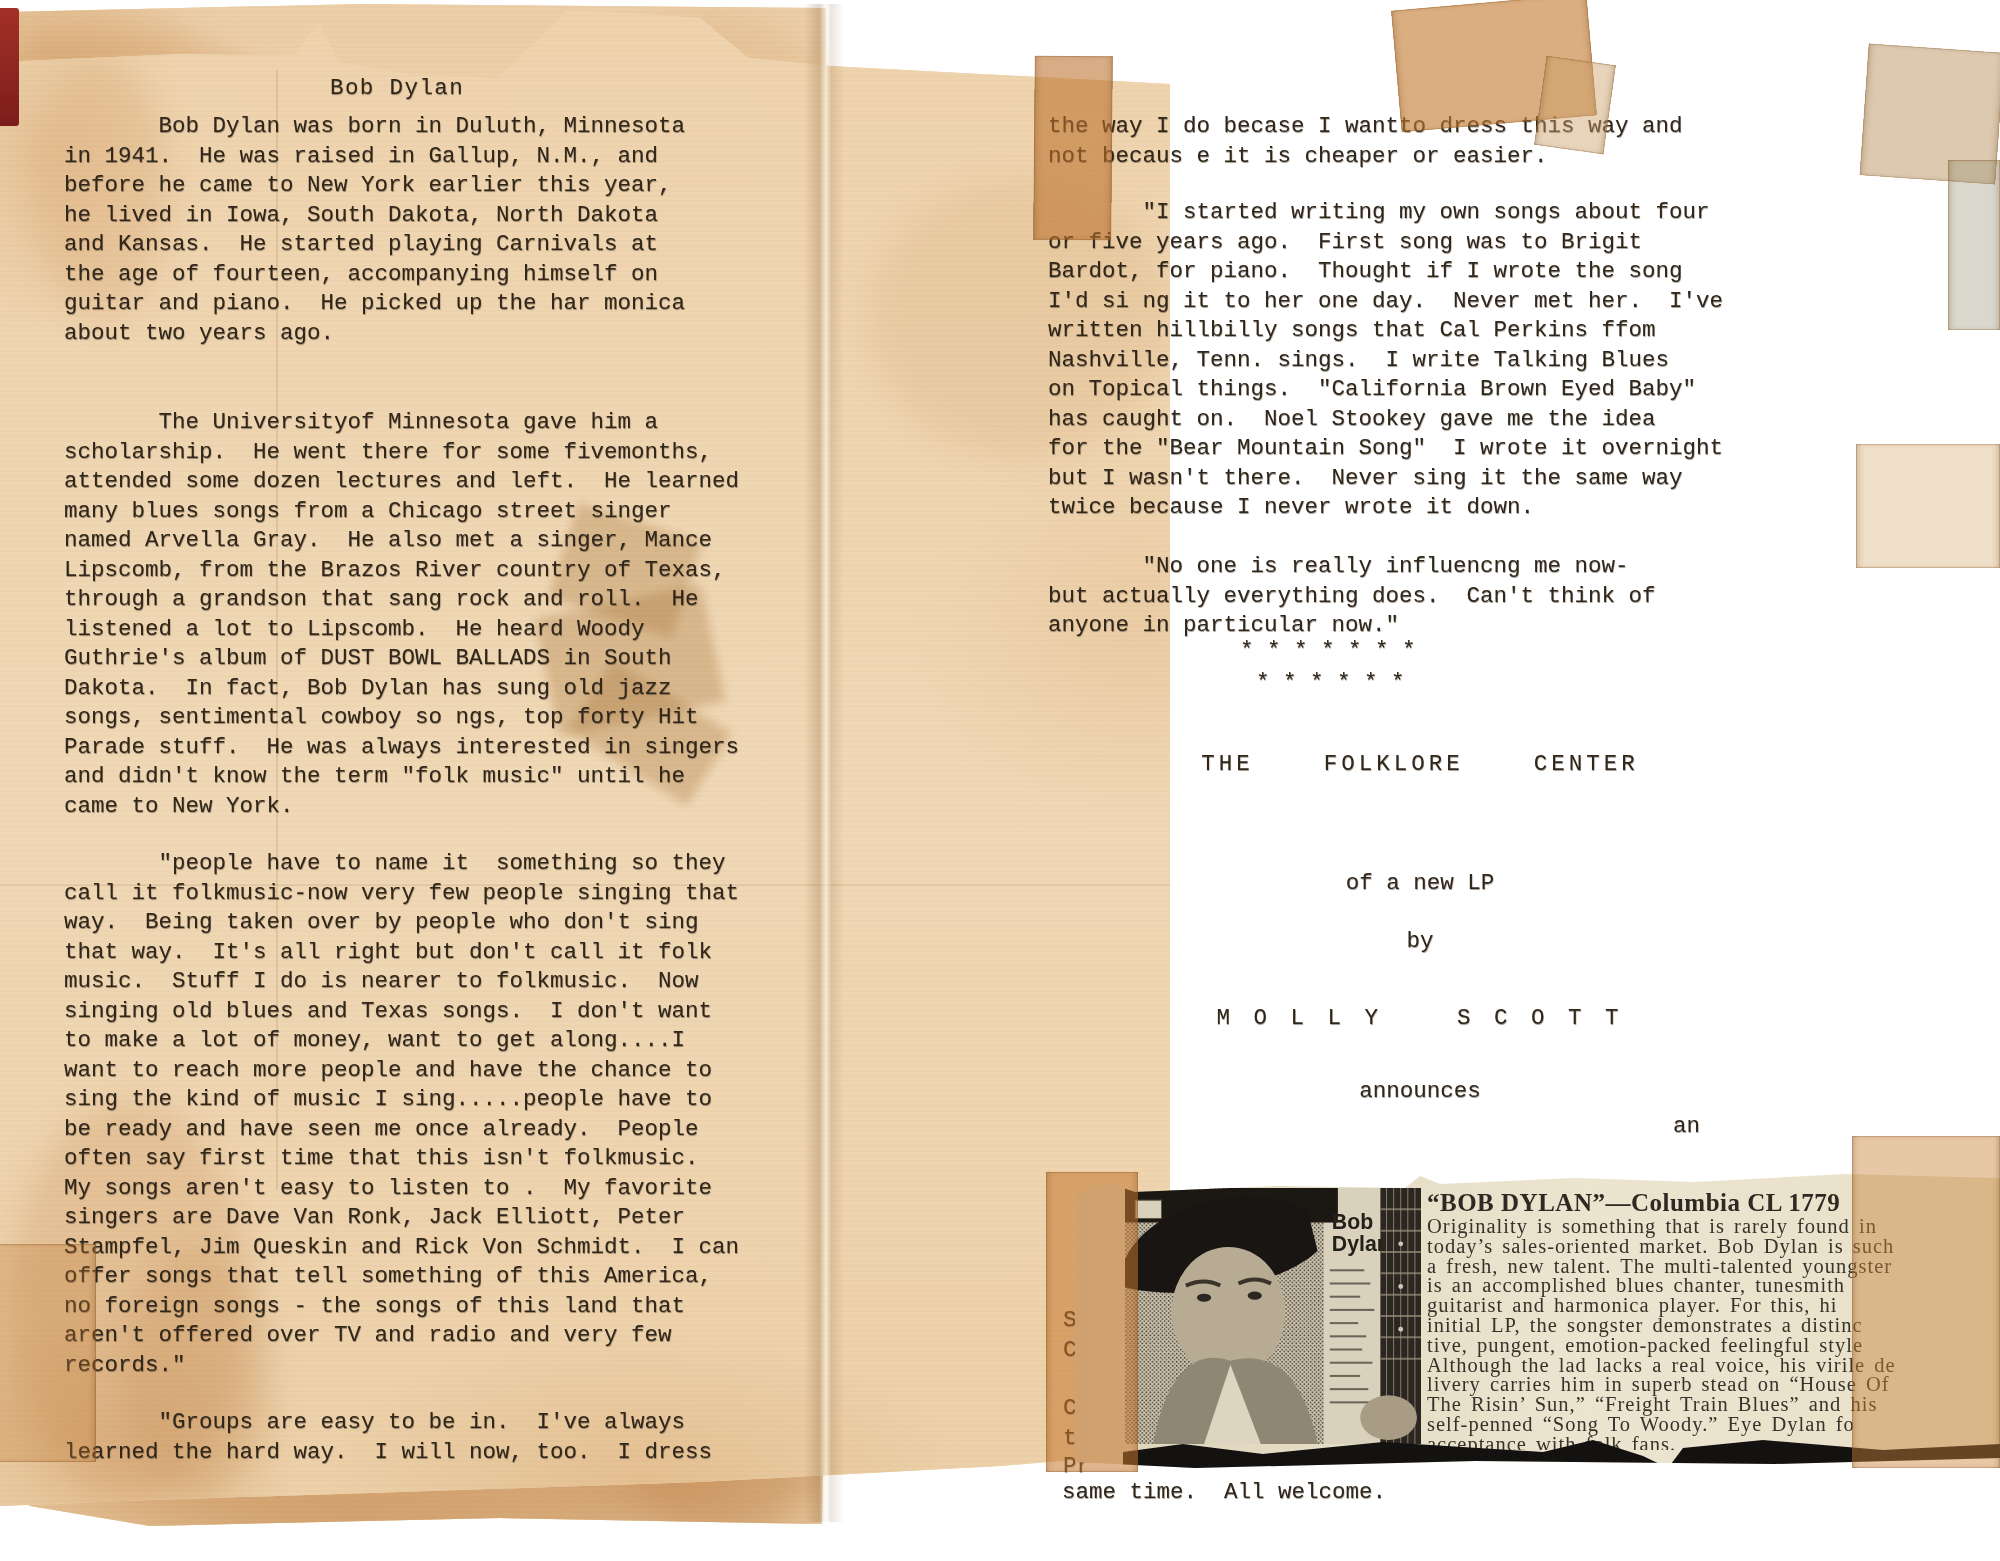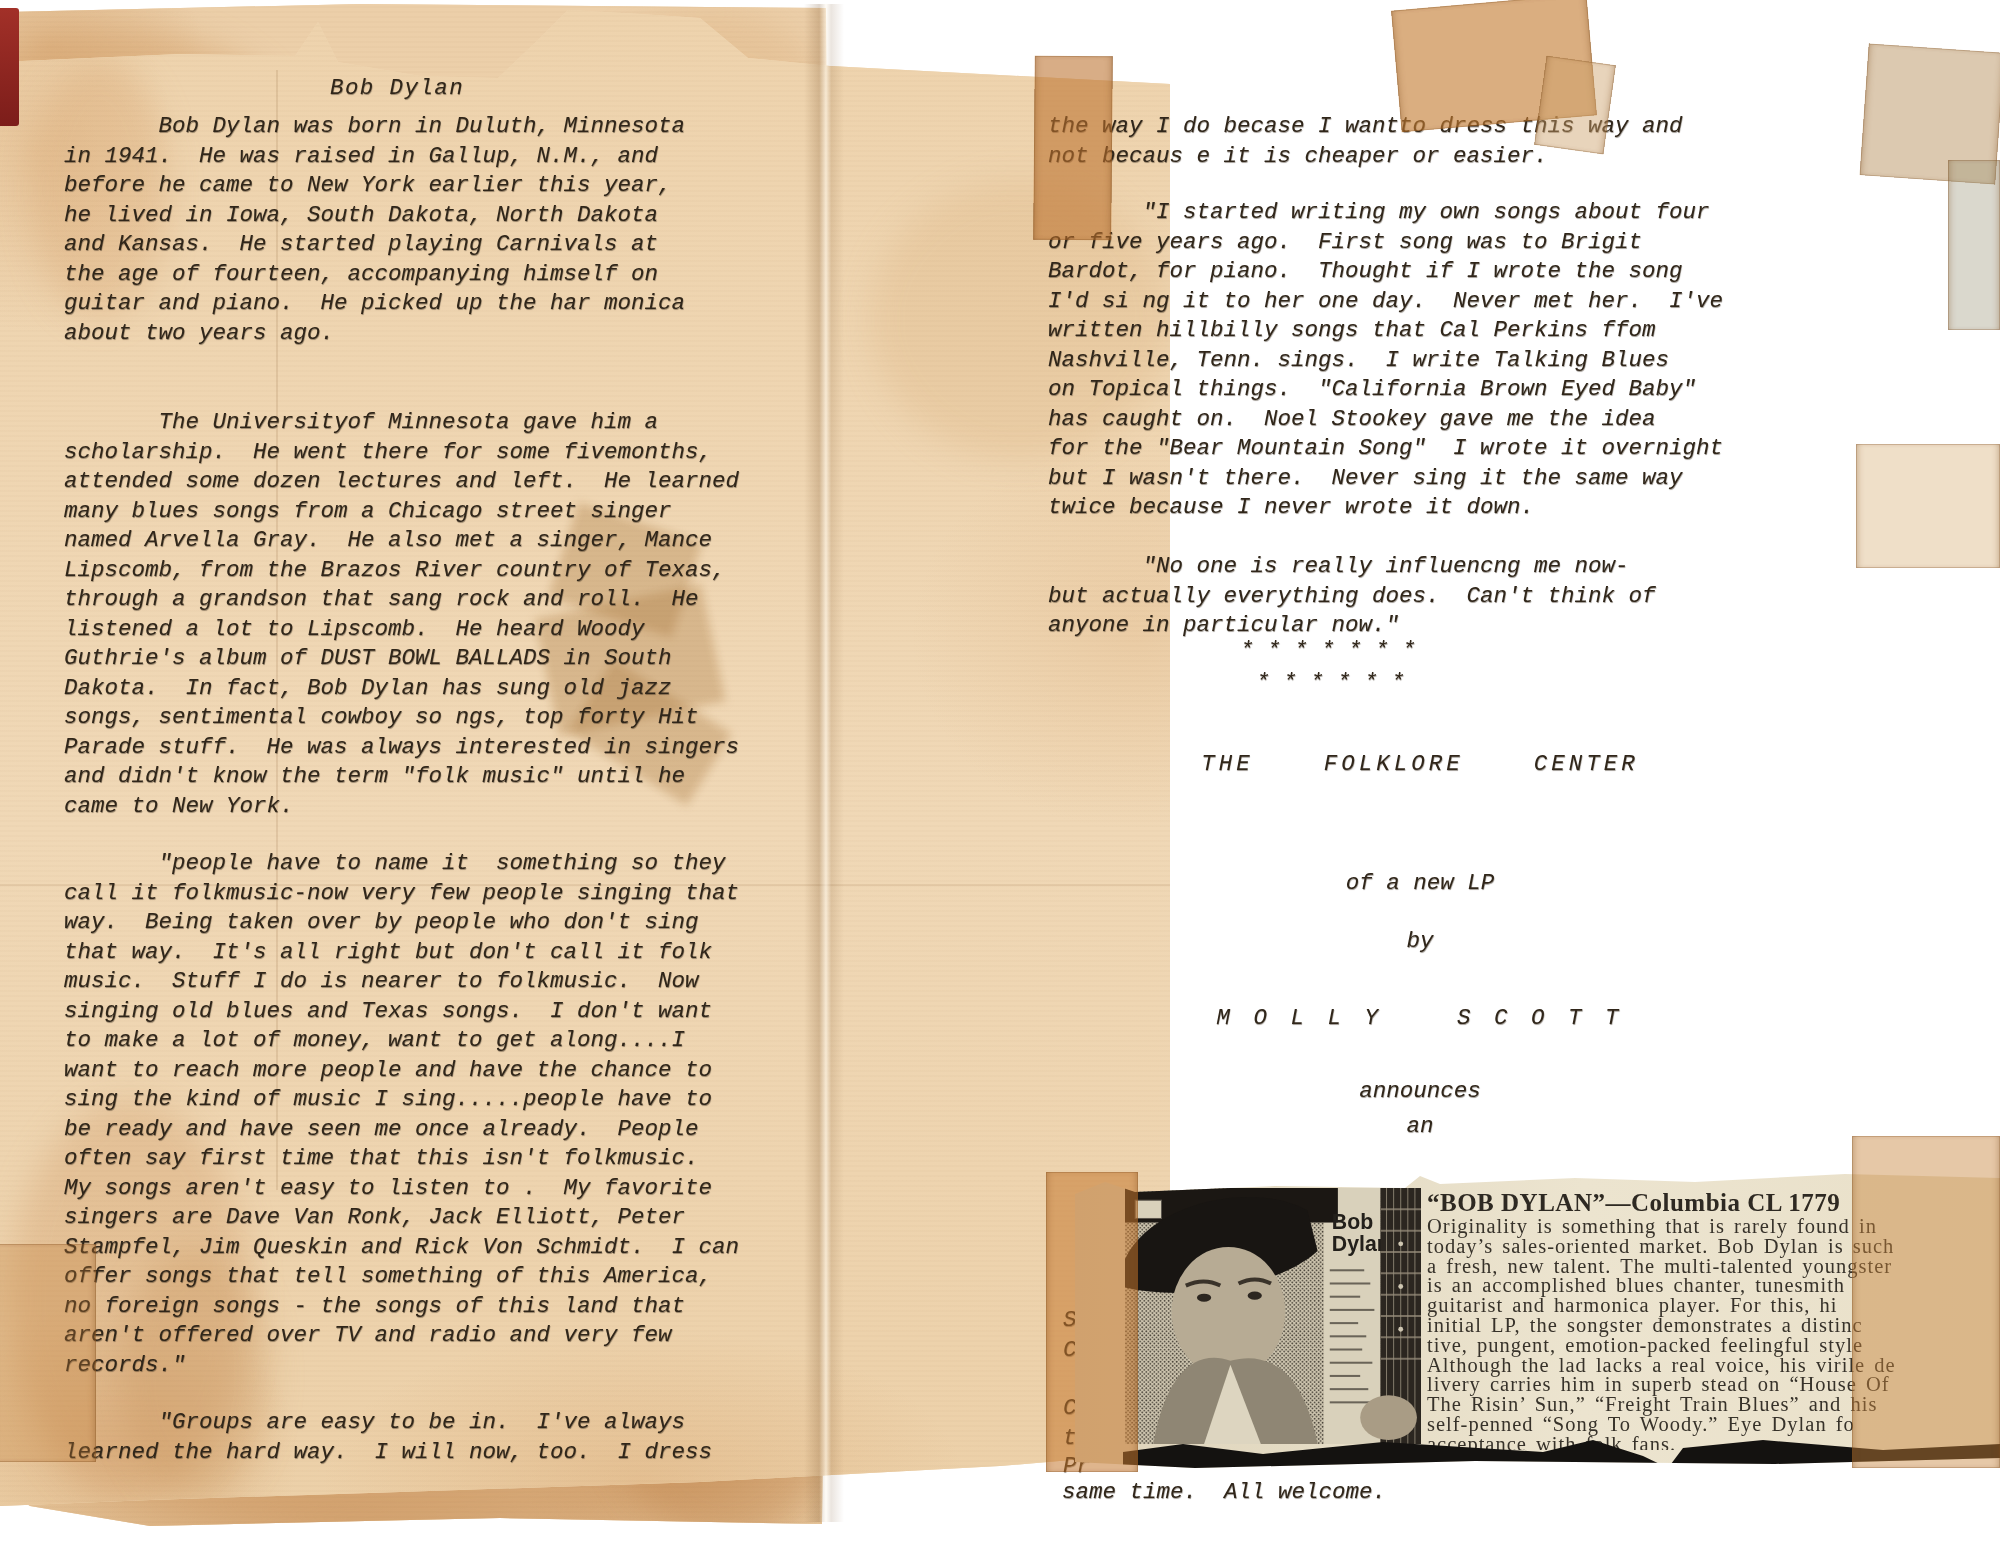--- a/index.html
+++ b/index.html
@@ -44,21 +44,21 @@
   .fold{position:absolute;left:804px;top:4px;width:40px;height:1518px;pointer-events:none;
     background:linear-gradient(90deg,rgba(110,70,30,0) 0%,rgba(110,70,30,.22) 38%,
                rgba(255,250,240,.55) 55%,rgba(110,70,30,.14) 68%,rgba(110,70,30,0) 100%);}
 
   .red-tab{position:absolute;left:0;top:8px;width:19px;height:118px;
     background:linear-gradient(180deg,#a23028,#7c1d1a);border-radius:0 3px 3px 0;}
 
   
   .tw{position:absolute;margin:0;font-family:"Liberation Mono","DejaVu Sans Mono",monospace;
       font-size:22.5px;line-height:29.5px;color:#30261a;white-space:pre;
-      text-shadow:0.4px 0.6px 0.7px rgba(48,38,24,.45);font-style:italic;}
+      text-shadow:0.4px 0.6px 0.7px rgba(48,38,24,.45);}
   .announce{position:absolute;left:1140px;top:0;width:560px;height:1250px;pointer-events:none;}
   .announce .tw{position:absolute;left:0;width:100%;text-align:center;}
   .ls2{letter-spacing:2.5px;}
   .ls4{letter-spacing:4px;}
   .ls5{letter-spacing:5px;}
 
   
   .tape{position:absolute;
     box-shadow:inset 0 0 0 1px rgba(120,70,25,.25),
                inset 5px 0 7px -4px rgba(120,70,25,.4),
@@ -176,21 +176,21 @@
 anyone in particular now."</pre>
   <pre class="tw" style="left:1240px;top:636px;">* * * * * * *</pre>
   <pre class="tw" style="left:1256px;top:668px;">* * * * * *</pre>
 
   <div class="announce">
     <pre class="tw ls4" style="top:750px;">THE    FOLKLORE    CENTER</pre>
     <pre class="tw" style="top:927px;">by</pre>
     <pre class="tw" style="top:869px;">of a new LP</pre>
     <pre class="tw ls5" style="top:1004px;">M O L L Y    S C O T T</pre>
     <pre class="tw" style="top:1077px;">announces</pre>
-    <pre class="tw" style="top:1112px;">an</pre>
+    <pre class="tw" style="top:1112px;text-align:right;">an</pre>
   </div>
 
   <pre class="tw" style="left:1063px;top:1306px;">Sat</pre>
   <pre class="tw" style="left:1063px;top:1336px;">Cer</pre>
   <pre class="tw" style="left:1063px;top:1394px;">Cid</pre>
   <pre class="tw" style="left:1063px;top:1424px;">the</pre>
   <pre class="tw" style="left:1063px;top:1452px;">Pr</pre>
   <pre class="tw" style="left:1062px;top:1478px;">same time.  All welcome.</pre>
 
   <div class="clipping">

